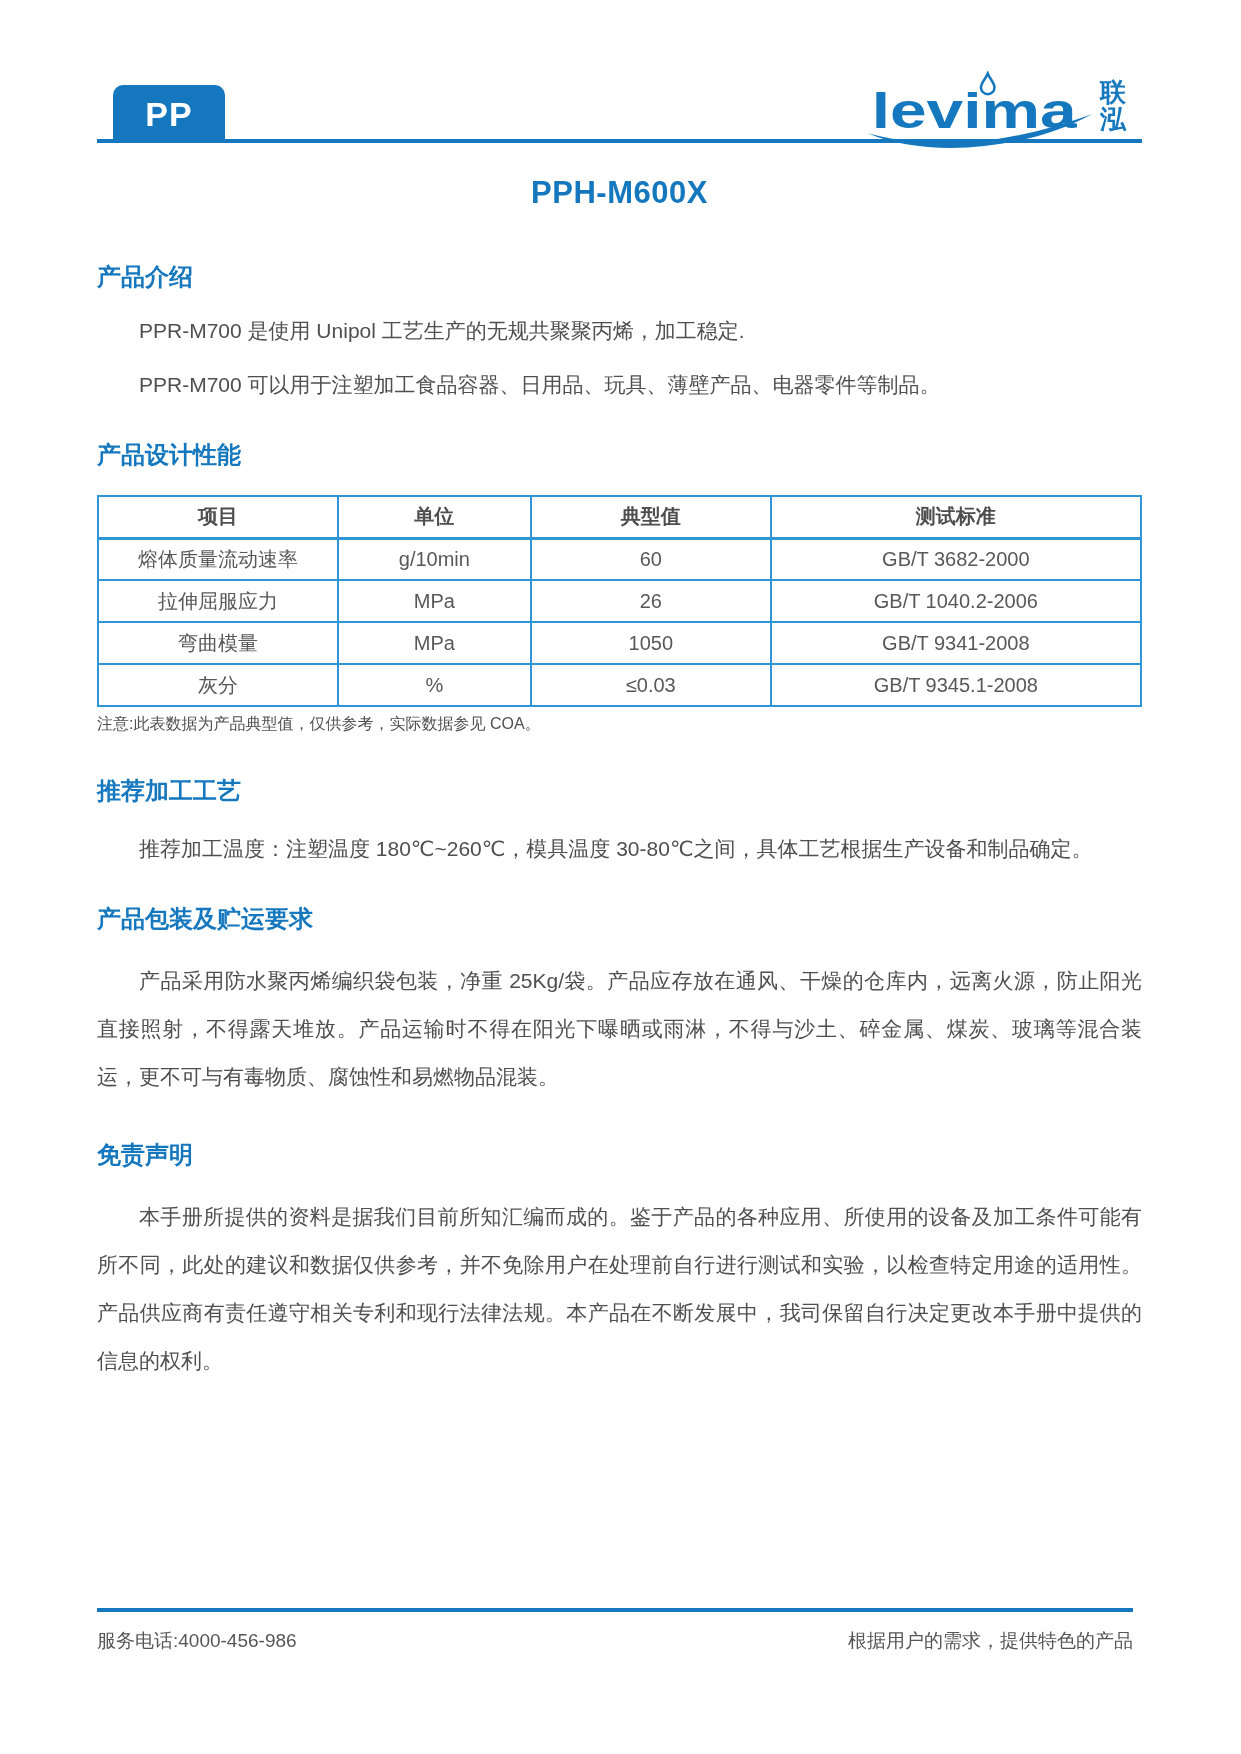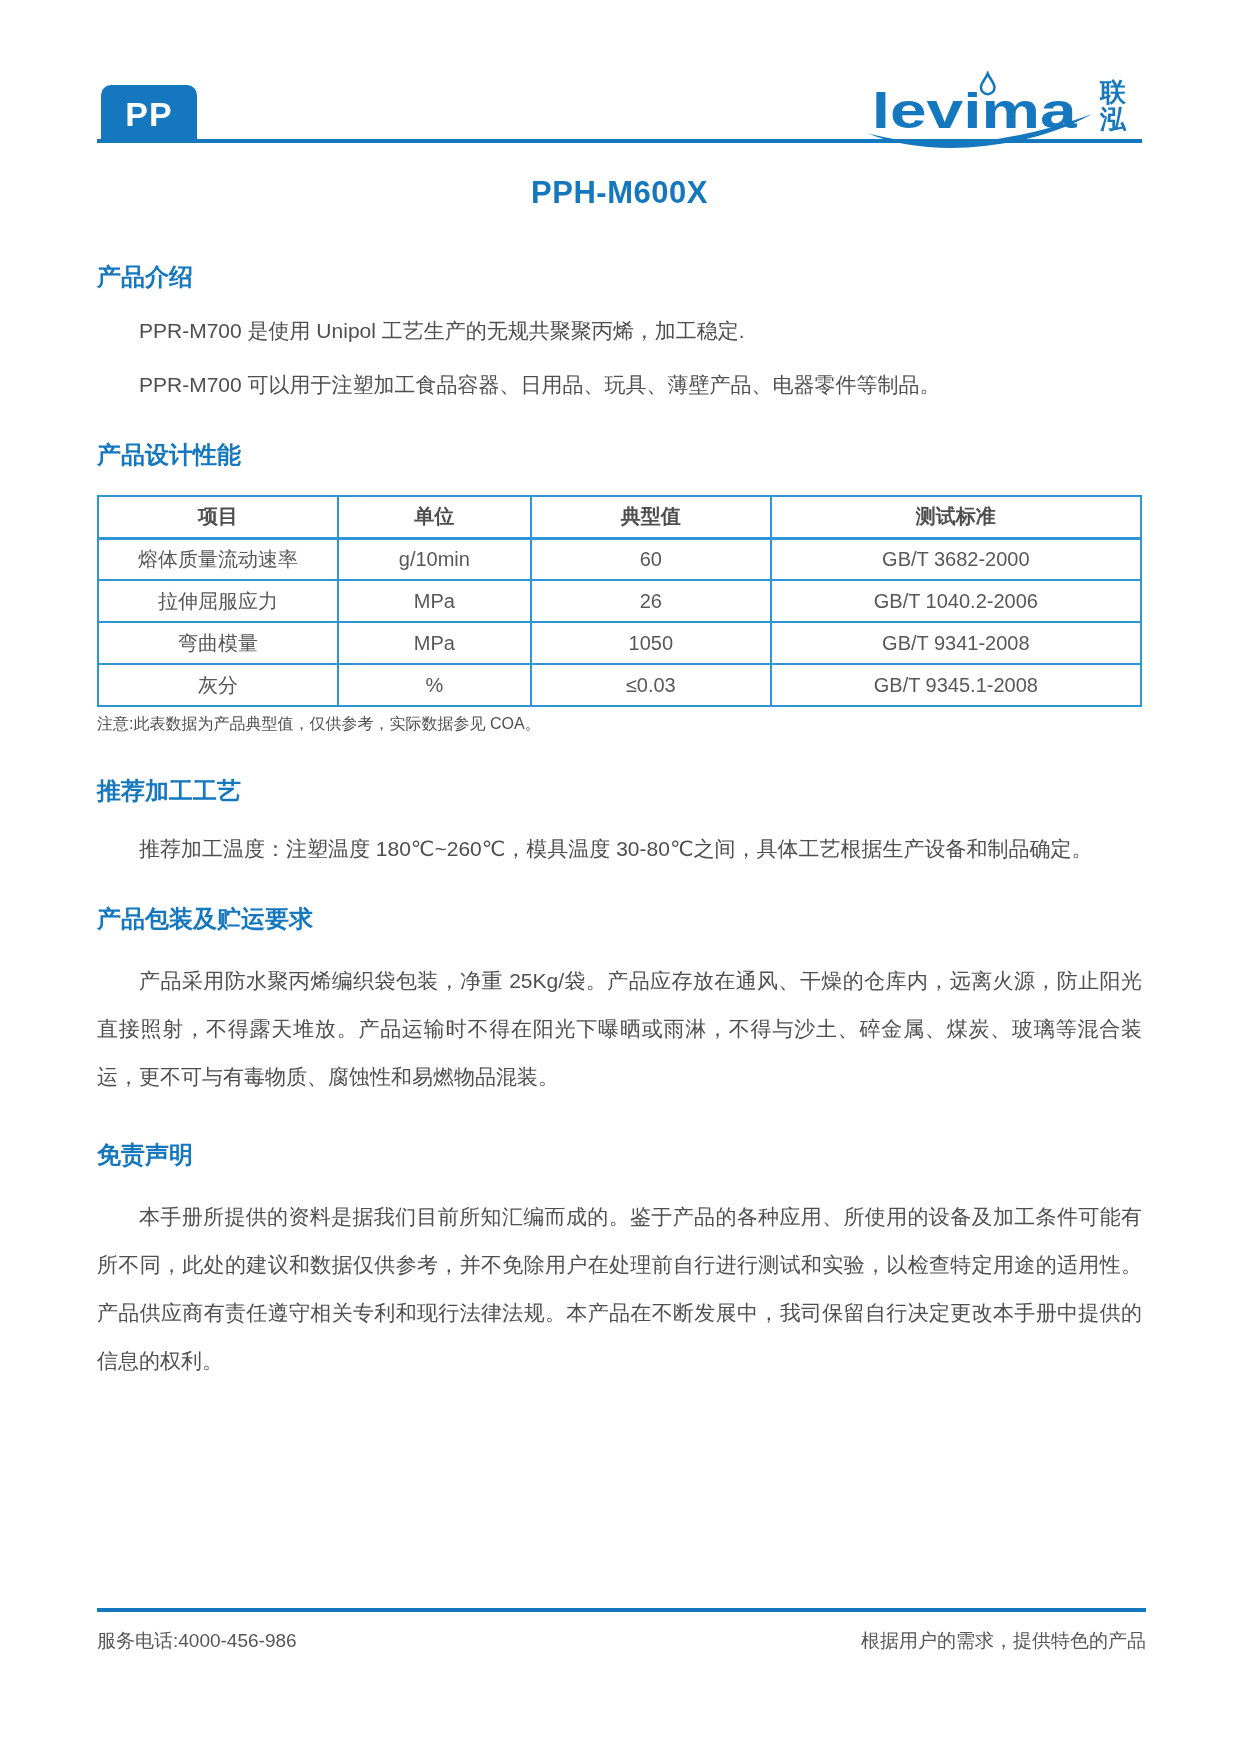--- a/index.html
+++ b/index.html
@@ -16,22 +16,22 @@
     width:1241px;
     height:1754px;
     margin:0 auto;
     background:#ffffff;
     padding:85px 99px 0 97px;
     overflow:hidden;
   }
   
   .header{position:relative;height:60px;}
   .pp-badge{
-    position:absolute;left:4px;top:0;
-    width:96px;height:58px;
+    position:absolute;left:16px;top:0;
+    width:112px;height:58px;
     background:var(--accent);
     border-radius:10px 10px 4px 4px;
     display:flex;align-items:center;justify-content:center;
     color:#ffffff;font-size:34px;font-weight:bold;letter-spacing:1px;
   }
   .header-rule{
     position:absolute;left:0;right:0;top:54px;height:4px;background:var(--accent);
   }
   .logo{
     position:absolute;right:16px;top:-14px;
@@ -88,21 +88,21 @@
   .col-typ{width:23%;}
   .col-std{width:35.5%;}
   p.note{
     margin-top:7px;
     color:var(--body-text);
     font-size:16px;
   }
   
   .footer{
     position:absolute;
-    left:97px;right:95px;top:1608px;
+    left:97px;right:108px;top:1608px;
     border-top:4px solid var(--accent);
     padding-top:16px;
     display:flex;justify-content:space-between;
     font-size:19px;color:#565656;
   }
 </style>
 </head>
 <body>
 
 <div class="page">

